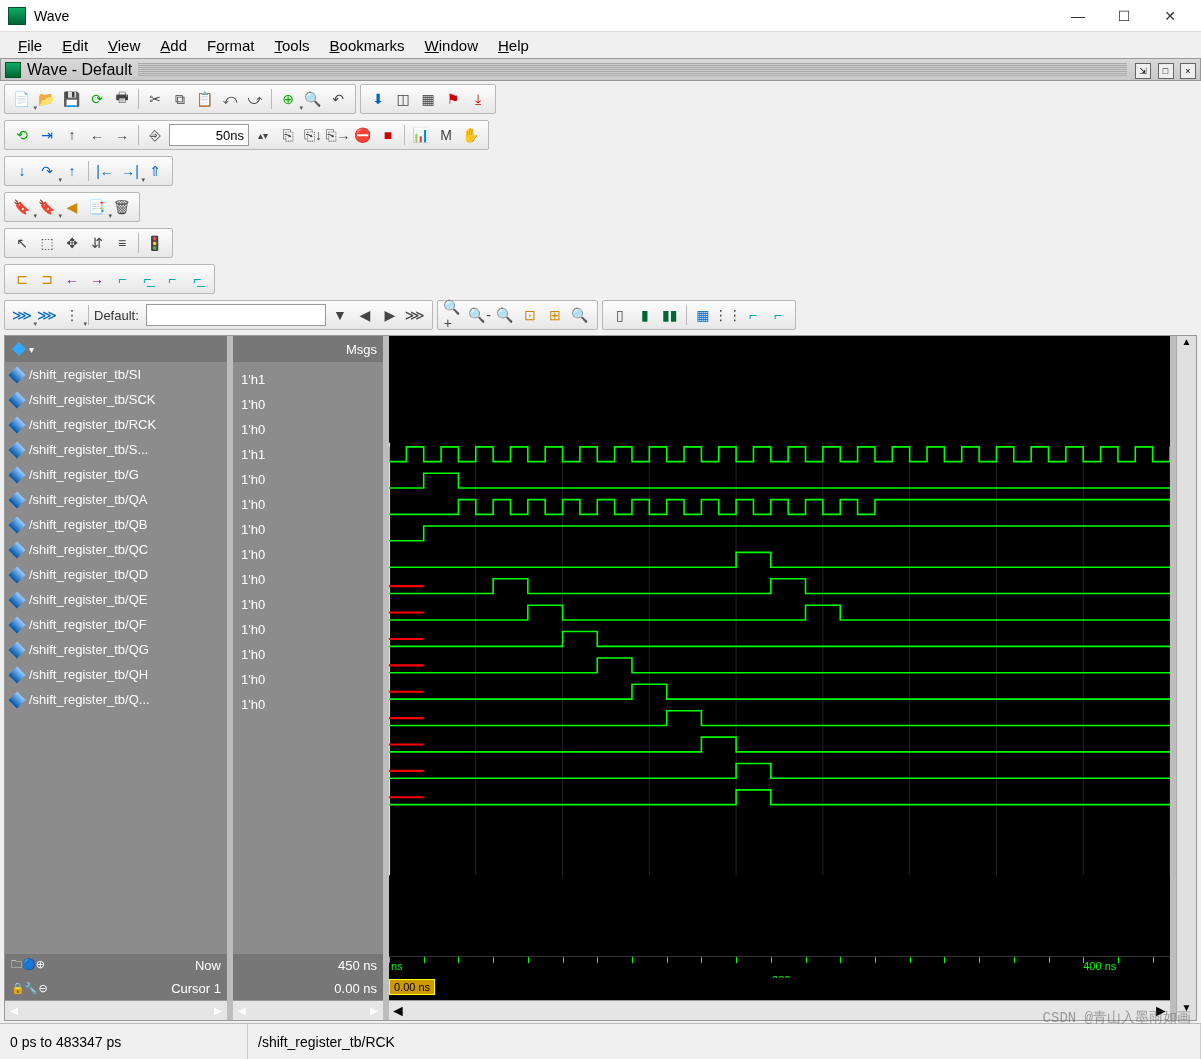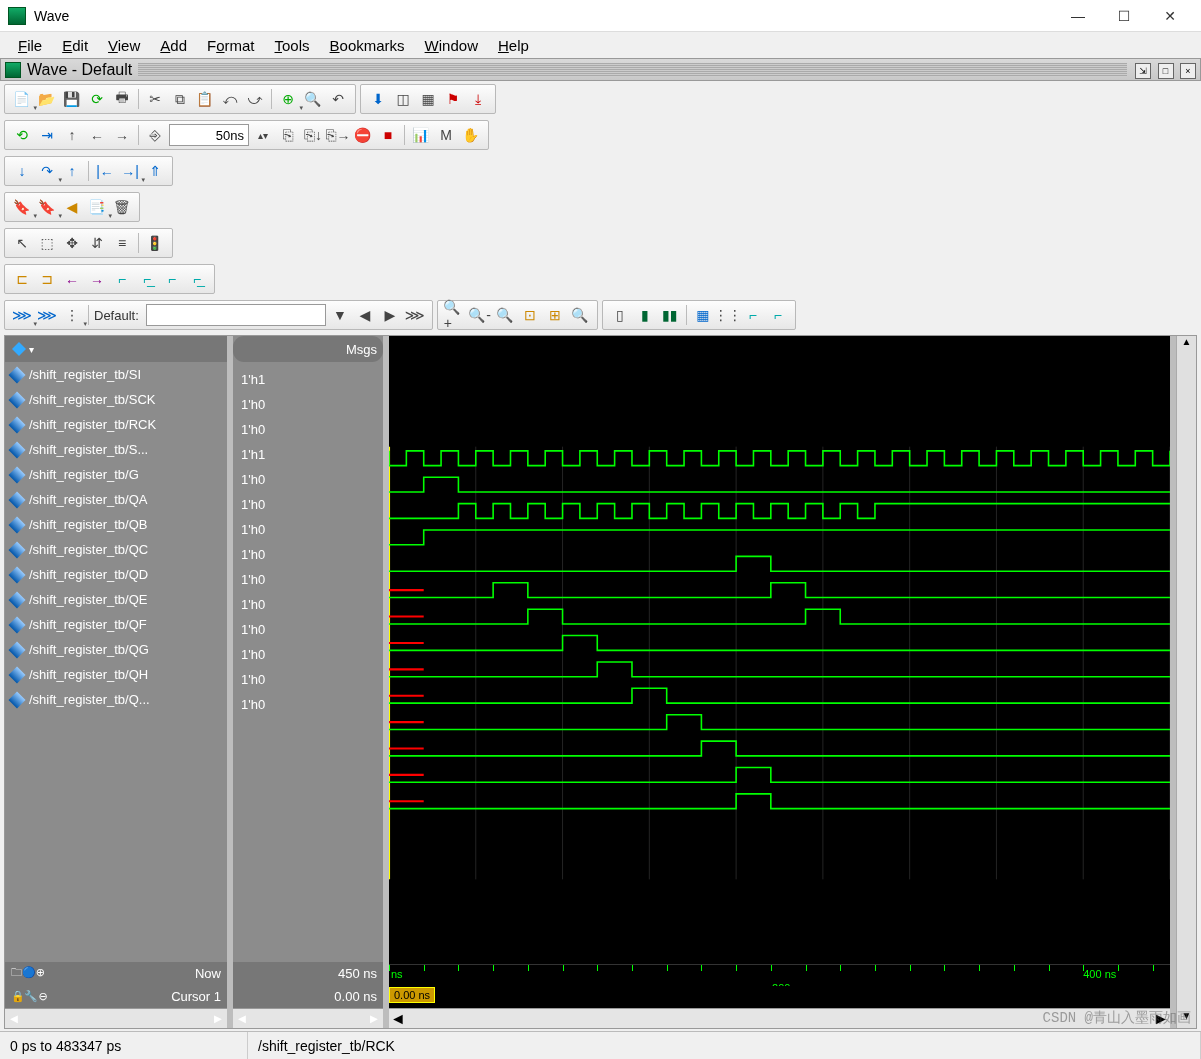--- a/index.html
+++ b/index.html
@@ -35,21 +35,21 @@
   .dd { position: absolute; right: -4px; bottom: -2px; font-size: 7px; color: #555; }
 
   
   .wave-area { flex: 1; display: flex; flex-direction: column; border: 1px solid #999; margin: 2px 4px; }
   .wave-body { flex: 1; display: flex; min-height: 0; }
   .sig-col, .val-col { background: #8c8c8c; display: flex; flex-direction: column; color: #fff; font-size: 13px; }
   .sig-col { width: 222px; }
   .val-col { width: 150px; }
   .col-hdr { background: #777; display: flex; align-items: center; height: 26px; padding: 0 6px; }
   .col-hdr.sig .signal-icon { width: 16px; height: 16px; display: inline-block; }
-  .col-hdr.val { justify-content: flex-end; border-radius: 11px; }
+  .col-hdr.val { justify-content: flex-end; }
   .sig-list { flex: 1; overflow: hidden; }
   .sig-row { height: 25px; display: flex; align-items: center; padding: 0 6px; gap: 6px; white-space: nowrap; }
   .sig-diamond { width: 12px; height: 12px; transform: rotate(45deg); background: linear-gradient(#9cf,#05a); flex-shrink: 0; }
   .val-row { height: 25px; display: flex; align-items: flex-end; padding: 0 8px; }
   .col-bot { height: 46px; background: #777; display: flex; flex-direction: column; }
   .col-bot .r { flex: 1; display: flex; align-items: center; justify-content: space-between; padding: 0 6px; font-size: 13px; }
   .col-bot .ico { font-size: 11px; }
   .hscroll { height: 20px; background: #e5e5e5; border-top: 1px solid #999; display: flex; align-items: center; }
   .hscroll .arrow { width: 18px; text-align: center; }
   .hscroll .track { flex: 1; }
@@ -58,21 +58,21 @@
   .wave-hdr { height: 26px; background: #000; }
   .wave-canvas { flex: 1; position: relative; overflow: hidden; }
   .wave-ruler { height: 22px; background: #000; color: #0f0; font-size: 11px; position: relative; border-top: 1px solid #333; }
   .wave-cursor-row { height: 22px; background: #000; position: relative; }
   .wave-cursor-box { position: absolute; left: 0; top: 1px; background: #cc9900; color: #000; font-size: 11px; padding: 1px 4px; border: 1px solid #ff0; }
 
   .side-scroll { width: 20px; background: #e0e0e0; display: flex; flex-direction: column; align-items: center; border-left: 1px solid #aaa; }
   .side-scroll .arrow { height: 18px; font-size: 10px; }
 
   
-  .statusbar { height: 28px; background: #f0f0f0; border-top: 1px solid #bbb; display: flex; align-items: center; font-size: 14px; }
+  .statusbar { height: 36px; background: #f0f0f0; border-top: 1px solid #bbb; display: flex; align-items: center; font-size: 14px; }
   .statusbar .cell { padding: 0 10px; border-right: 1px solid #ccc; height: 100%; display: flex; align-items: center; }
   .watermark { position: absolute; right: 10px; bottom: 32px; font-size: 14px; color: rgba(80,80,80,0.5); font-family: Liberation Mono, monospace; }
 
   .gap { width: 6px; background: #bdbdbd; }
 </style>
 </head>
 <body>
 
 <div class="titlebar">
   <div class="icon"></div>

